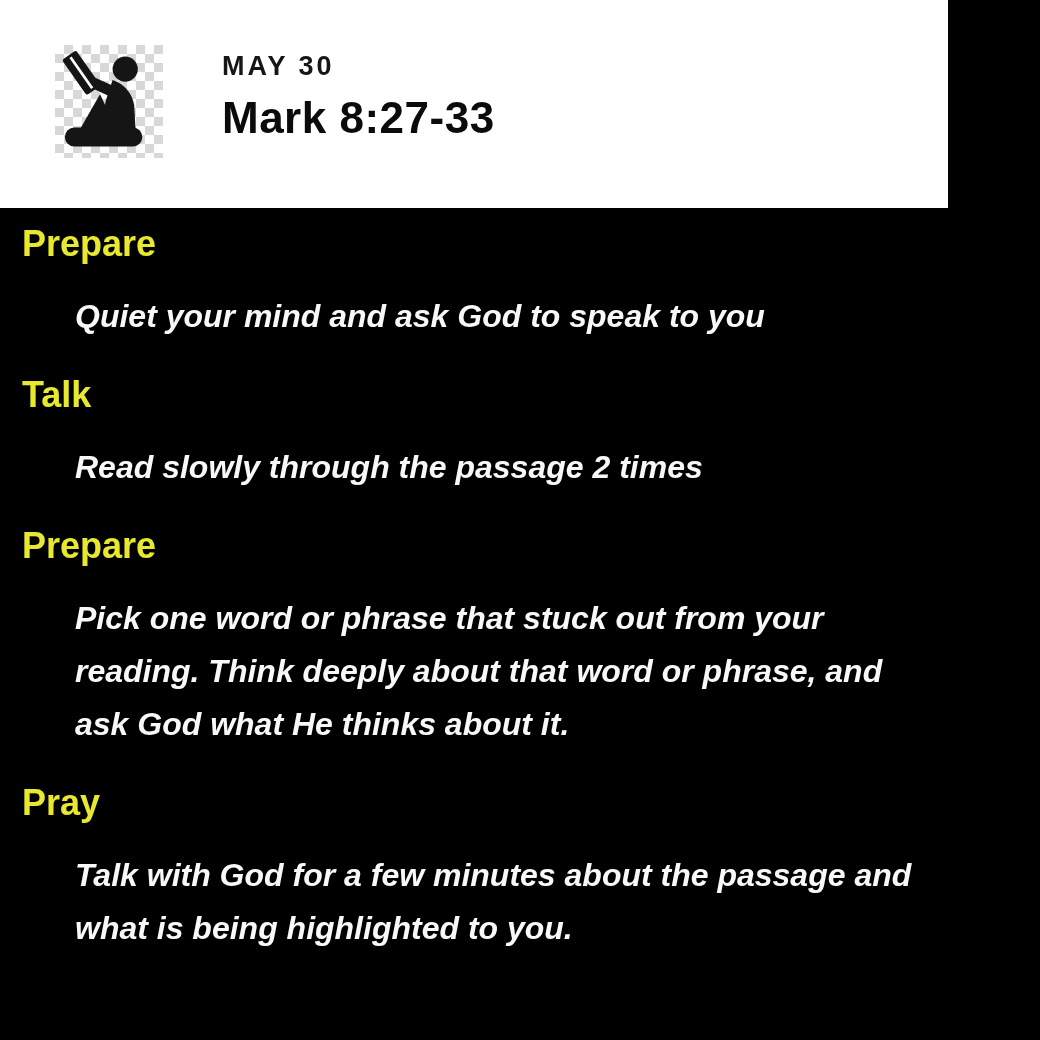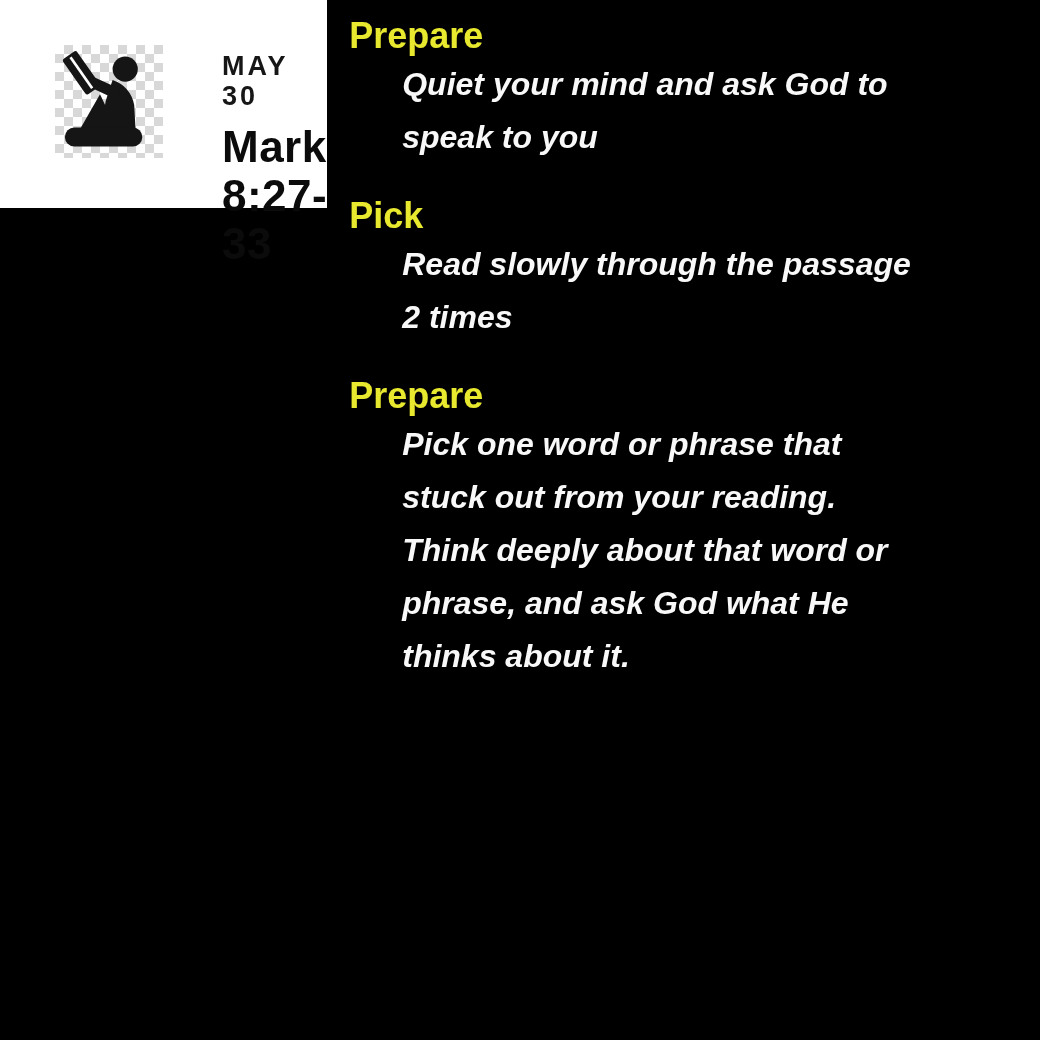--- a/index.html
+++ b/index.html
@@ -8,21 +8,21 @@
     width: 1040px;
     height: 1040px;
     overflow: hidden;
     font-family: "Liberation Sans", sans-serif;
     background: #000;
   }
   .card {
     width: 948px;
     height: 1040px;
     display: flex;
-    flex-direction: row;
+    flex-direction: column;
   }
   
   .header {
     background: #ffffff;
     height: 208px;
     flex: 0 0 208px;
     display: flex;
     align-items: flex-start;
   }
   .icon-wrap {
@@ -72,20 +72,21 @@
     line-height: 44px;
   }
   .section-body {
     color: #f8f8f8;
     font-size: 32px;
     font-weight: bold;
     font-style: italic;
     line-height: 53px;
     margin-left: 53px;
     max-width: 900px;
+    margin-top: 24px;
   }
 </style>
 </head>
 <body>
 
 <div class="card">
 
   <div class="header">
     <div class="icon-wrap">
 
@@ -112,25 +113,29 @@
   </div>
 
   <div class="content">
 
     <div class="section">
       <div class="section-heading">Prepare</div>
       <div class="section-body">Quiet your mind and ask God to speak to you</div>
     </div>
 
     <div class="section">
-      <div class="section-heading">Pick</div>
+      <div class="section-heading">Talk</div>
       <div class="section-body">Read slowly through the passage 2 times</div>
     </div>
 
     <div class="section">
       <div class="section-heading">Prepare</div>
       <div class="section-body">Pick one word or phrase that stuck out from your reading. Think deeply about that word or phrase, and ask God what He thinks about it.</div>
     </div>
 
+    <div class="section">
+      <div class="section-heading">Pray</div>
+      <div class="section-body">Talk with God for a few minutes about the passage and what is being highlighted to you.</div>
+    </div>
 
 
   </div>
 </div>
 
 </body></html>

